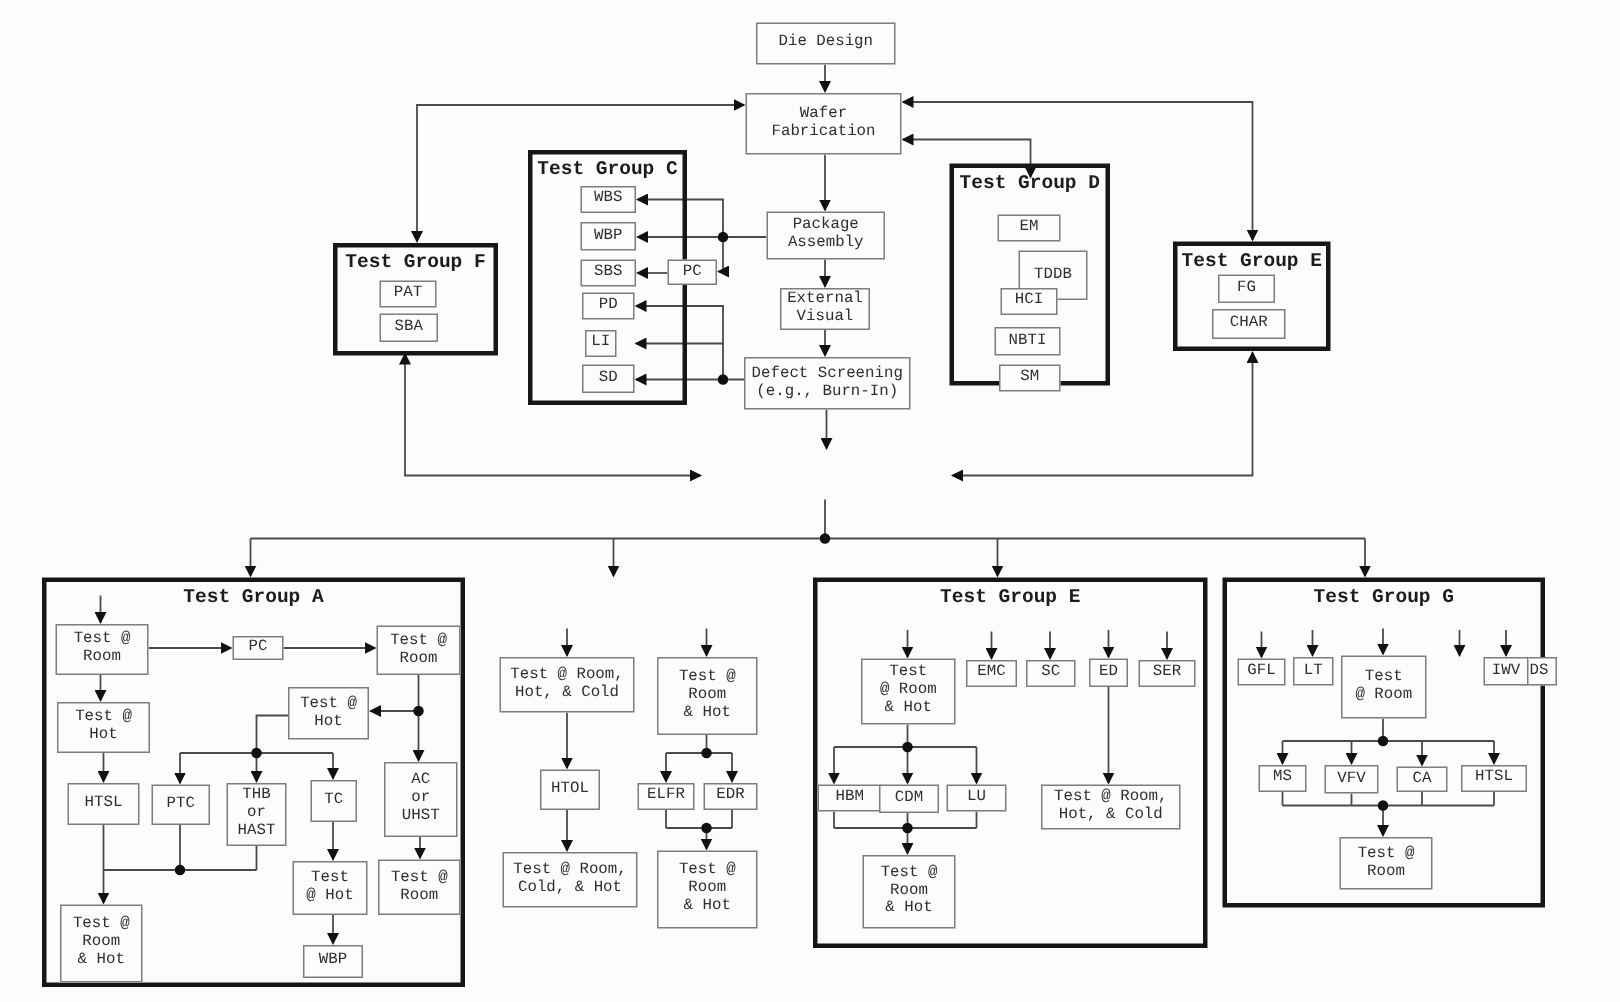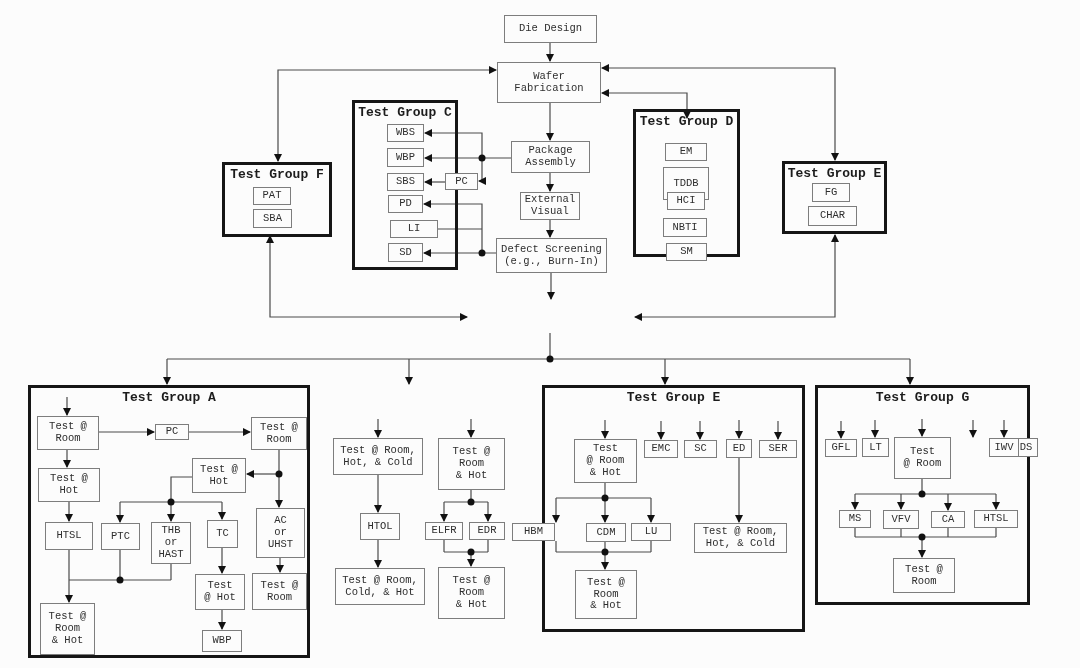--- a/index.html
+++ b/index.html
@@ -168,35 +168,35 @@
   <div class="node" style="left:496px;top:238px;width:111px;height:35px">Defect Screening
 (e.g., Burn-In)</div>
 
   <div class="frame" style="left:352px;top:100px;width:106px;height:170px">
     <div class="frame-title">Test Group C</div>
   </div>
   <div class="node" style="left:387px;top:124px;width:37px;height:18px">WBS</div>
   <div class="node" style="left:387px;top:148px;width:37px;height:19px">WBP</div>
   <div class="node" style="left:387px;top:173px;width:37px;height:18px">SBS</div>
   <div class="node" style="left:388px;top:195px;width:35px;height:18px">PD</div>
-  <div class="node" style="left:390px;top:220px;width:48px;height:18px">LI</div>
+  <div class="node" style="left:390px;top:220px;width:21px;height:18px">LI</div>
   <div class="node" style="left:388px;top:243px;width:35px;height:19px">SD</div>
   <div class="node" style="left:445px;top:173px;width:33px;height:17px">PC</div>
 
   <div class="frame" style="left:222px;top:162px;width:110px;height:75px">
     <div class="frame-title">Test Group F</div>
   </div>
   <div class="node" style="left:253px;top:187px;width:38px;height:18px">PAT</div>
   <div class="node" style="left:253px;top:209px;width:39px;height:19px">SBA</div>
 
   <div class="frame" style="left:633px;top:109px;width:107px;height:148px">
     <div class="frame-title">Test Group D</div>
   </div>
   <div class="node" style="left:665px;top:143px;width:42px;height:18px">EM</div>
-  <div class="node" style="left:663px;top:167px;width:46px;height:33px">TDDB</div>
+  <div class="node" style="left:679px;top:167px;width:46px;height:33px">TDDB</div>
   <div class="node" style="left:667px;top:192px;width:38px;height:18px">HCI</div>
   <div class="node" style="left:663px;top:218px;width:44px;height:19px">NBTI</div>
   <div class="node" style="left:666px;top:243px;width:41px;height:18px">SM</div>
 
   <div class="frame" style="left:782px;top:161px;width:105px;height:73px">
     <div class="frame-title">Test Group E</div>
   </div>
   <div class="node" style="left:812px;top:183px;width:38px;height:19px">FG</div>
   <div class="node" style="left:808px;top:206px;width:49px;height:20px">CHAR</div>
 
@@ -247,21 +247,21 @@
   <div class="frame" style="left:542px;top:385px;width:263px;height:247px">
     <div class="frame-title">Test Group E</div>
   </div>
   <div class="node" style="left:574px;top:439px;width:63px;height:44px">Test
 @ Room
 &amp; Hot</div>
   <div class="node" style="left:644px;top:440px;width:34px;height:18px">EMC</div>
   <div class="node" style="left:684px;top:440px;width:33px;height:18px">SC</div>
   <div class="node" style="left:726px;top:439px;width:26px;height:19px">ED</div>
   <div class="node" style="left:759px;top:440px;width:38px;height:18px">SER</div>
-  <div class="node" style="left:512px;top:523px;width:43px;height:18px">HBM</div>
+  <div class="node" style="left:545px;top:523px;width:43px;height:18px">HBM</div>
   <div class="node" style="left:586px;top:523px;width:40px;height:19px">CDM</div>
   <div class="node" style="left:631px;top:523px;width:40px;height:18px">LU</div>
   <div class="node" style="left:575px;top:570px;width:62px;height:49px">Test @
 Room
 &amp; Hot</div>
   <div class="node" style="left:694px;top:523px;width:93px;height:30px">Test @ Room,
 Hot, &amp; Cold</div>
 
   <div class="frame" style="left:815px;top:385px;width:215px;height:220px">
     <div class="frame-title">Test Group G</div>

